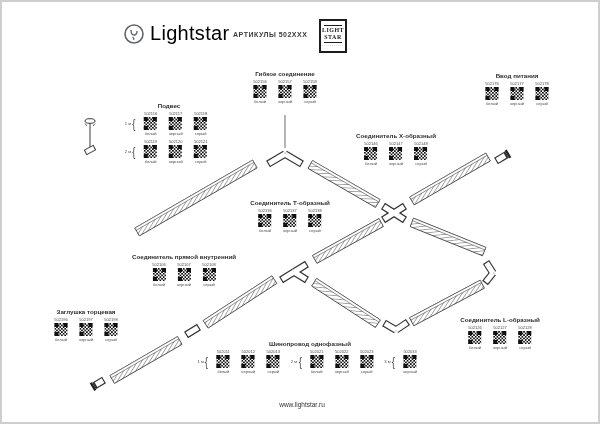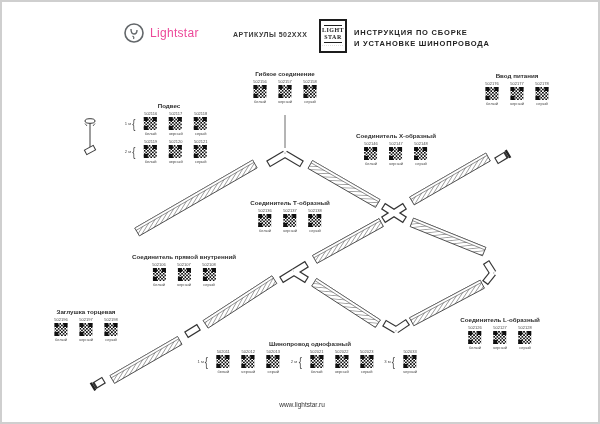--- a/index.html
+++ b/index.html
@@ -4,21 +4,21 @@
 <style>
   html,body{margin:0;padding:0;background:#e8e8e8;}
   *{box-sizing:border-box;}
   #sheet{
     position:relative;width:600px;height:424px;background:#ffffff;
     border:2px solid #cfcfcf;overflow:hidden;
     font-family:"Liberation Sans", sans-serif;color:#2b2b2b;
   }
   
   .logo{position:absolute;left:121px;top:20px;display:flex;align-items:center;gap:5px;}
-  .logo-text{font-size:12px;color:#ec4899;letter-spacing:.3px;}
+  .logo-text{font-size:20px;color:#000000;letter-spacing:.3px;}
   .articles{position:absolute;left:231px;top:29px;font-size:7px;font-weight:bold;letter-spacing:.5px;color:#3a3a3a;}
   .badge{position:absolute;left:317px;top:17px;width:28px;height:34px;border:2px solid #1c1c1c;
     display:flex;flex-direction:column;align-items:center;justify-content:center;padding:1px;}
   .badge .b-rule{width:18px;height:1px;background:#1c1c1c;margin:1px 0;}
   .badge .b-word{font-family:"Liberation Serif",serif;font-weight:bold;font-size:6px;line-height:7px;letter-spacing:.5px;color:#1c1c1c;}
   .badge .b-tiny{font-size:3px;line-height:4px;color:#1c1c1c;letter-spacing:1px;}
   .doc-title{position:absolute;left:352px;top:25px;font-size:7.5px;font-weight:bold;letter-spacing:.8px;line-height:11px;color:#222;}
   
   .qr-group{position:absolute;display:flex;flex-direction:column;align-items:center;transform:translateX(-50%);z-index:3;}
   .qr-title{font-size:6.2px;font-weight:bold;color:#2e2e2e;white-space:nowrap;margin-bottom:2px;}
@@ -59,24 +59,20 @@
   <div class="articles">АРТИКУЛЫ 502ХХХ</div>
 
   <div class="badge">
     <div class="b-rule"></div>
     <div class="b-word">LIGHT</div>
     <div class="b-word">STAR</div>
     <div class="b-rule"></div>
     <div class="b-tiny">···········</div>
   </div>
 
-  <div class="doc-title">
-    <div>ИНСТРУКЦИЯ ПО СБОРКЕ</div>
-    <div>И УСТАНОВКЕ ШИНОПРОВОДА</div>
-  </div>
 
   <svg id="diagram" width="600" height="424" viewBox="0 0 600 424">
     <defs>
       <pattern id="hatch" width="3.4" height="3.4" patternUnits="userSpaceOnUse" patternTransform="rotate(62)">
         <rect width="3.4" height="3.4" fill="#ffffff"></rect>
         <line x1="0" y1="0" x2="0" y2="3.4" stroke="#5a5a5a" stroke-width="1"></line>
       </pattern>
     </defs>
 
     <line x1="283" y1="113" x2="283" y2="146" stroke="#444" stroke-width="0.8"></line>

